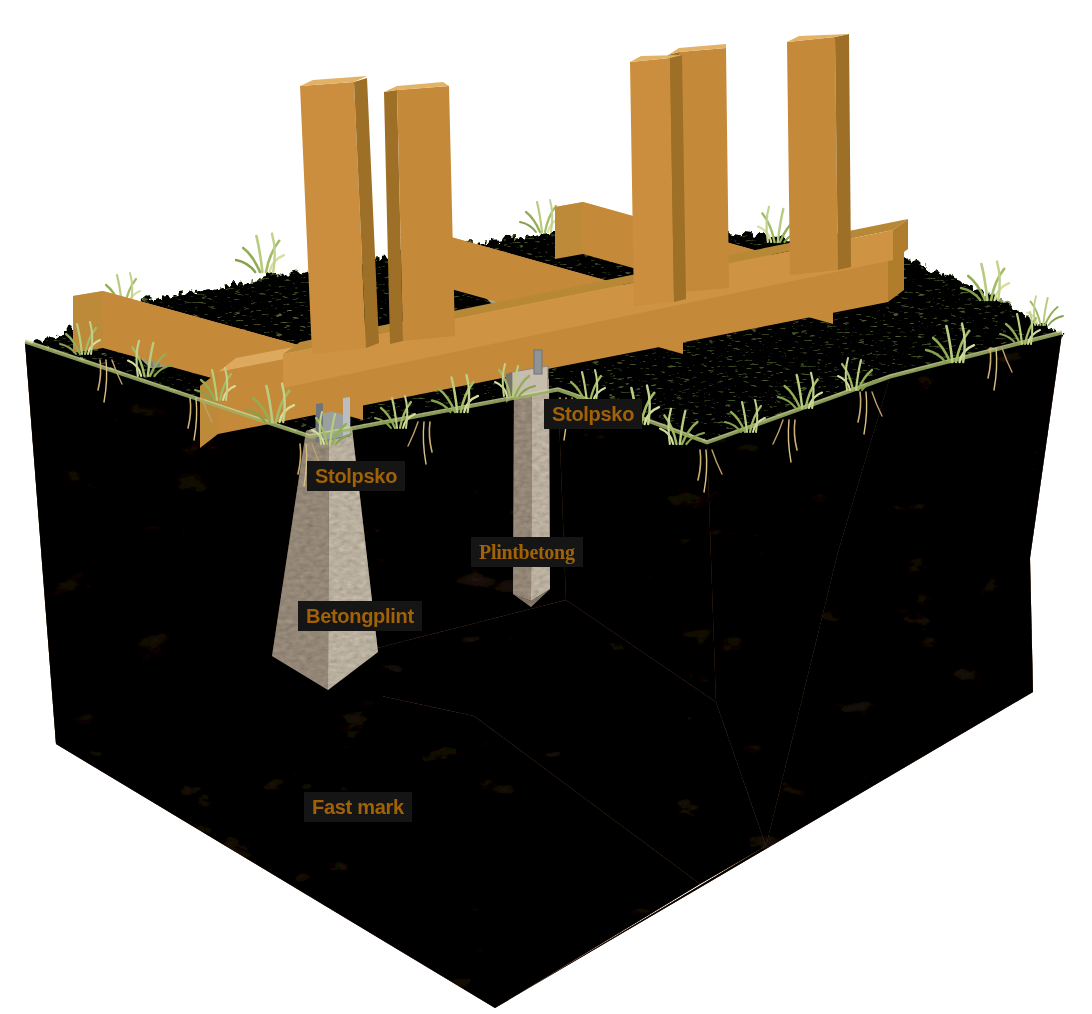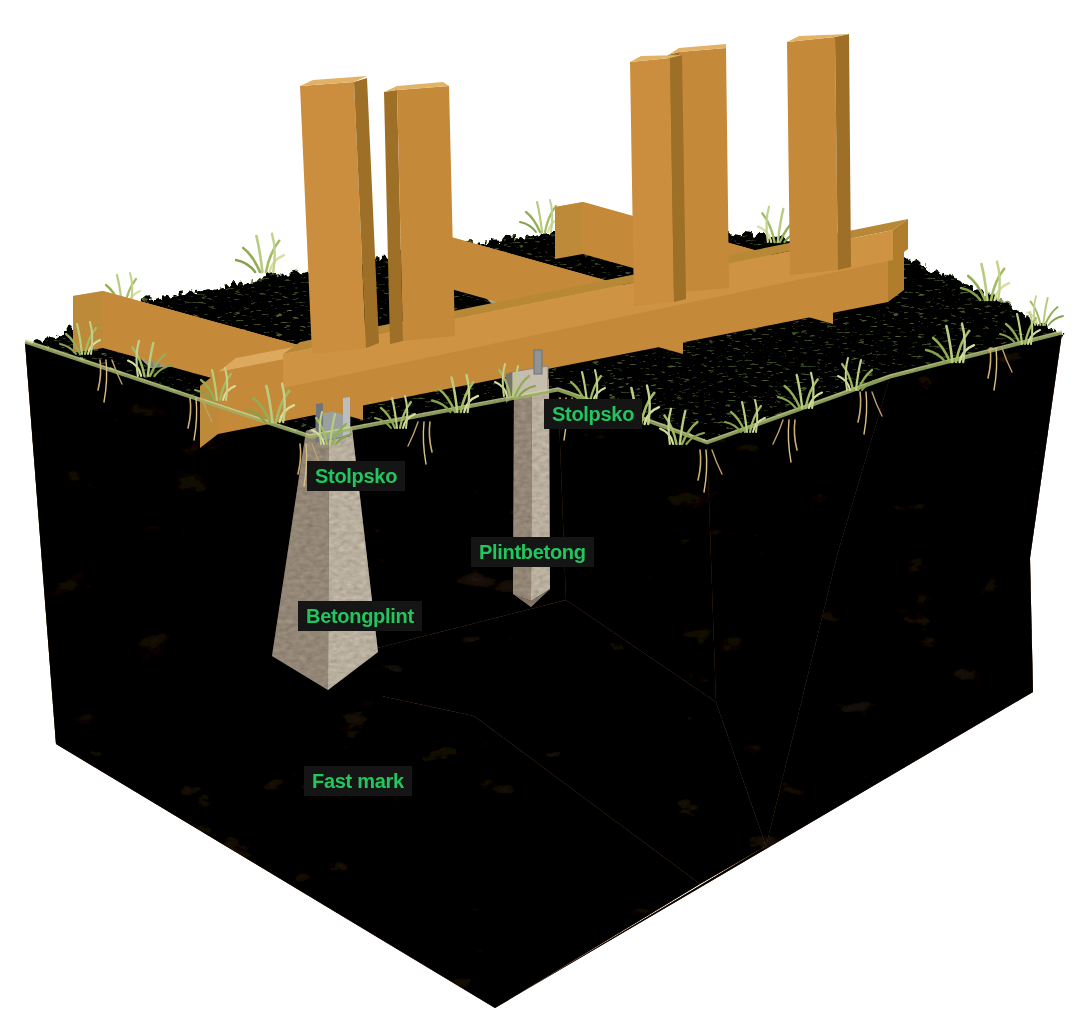--- a/index.html
+++ b/index.html
@@ -1,19 +1,19 @@
 <!DOCTYPE html>
 <html><head>
 <meta charset="utf-8">
 <style>
   html,body{margin:0;padding:0;background:#ffffff;}
   #stage{position:relative;width:1092px;height:1014px;margin:0 auto;background:#ffffff;overflow:hidden;
          font-family:"Liberation Sans",sans-serif;}
   #scene{position:absolute;left:0;top:0;width:1092px;height:1014px;}
-  .tag{position:absolute;background:#151515;color:#22c55e;
+  .tag{position:absolute;background:#151515;color:#a16207;
        font:700 20px/26px "Liberation Sans",sans-serif;letter-spacing:-0.3px;
        padding:2px 8px;white-space:nowrap;}
 </style>
 </head>
 <body>
 
 <div id="stage">
 <svg id="scene" viewBox="0 0 1092 1014">
   <defs>
     <filter id="soilF" x="-5%" y="-5%" width="110%" height="110%">
@@ -212,16 +212,16 @@
     <use href="#root" transform="translate(560,398)"></use>
     <use href="#root" transform="translate(700,450)"></use>
     <use href="#root" transform="translate(795,420) scale(-1,1)"></use>
     <use href="#root" transform="translate(860,392)"></use>
     <use href="#root" transform="translate(990,348)"></use>
   </g>
 </svg>
 
   <div class="tag" style="left:544px;top:399px;">Stolpsko</div>
   <div class="tag" style="left:307px;top:461px;">Stolpsko</div>
-  <div class="tag" style="left:471px;top:537px;">Plintbetong</div>
+  <div class="tag" style="left:471px;top:537px;font-family:Liberation Serif, serif;">Plintbetong</div>
   <div class="tag" style="left:266px;top:601px;margin-left:32px;">Betongplint</div>
-  <div class="tag" style="left:304px;top:766px;">Fast mark</div>
+  <div class="tag" style="left:304px;top:792px;">Fast mark</div>
 </div>
 
 </body></html>

